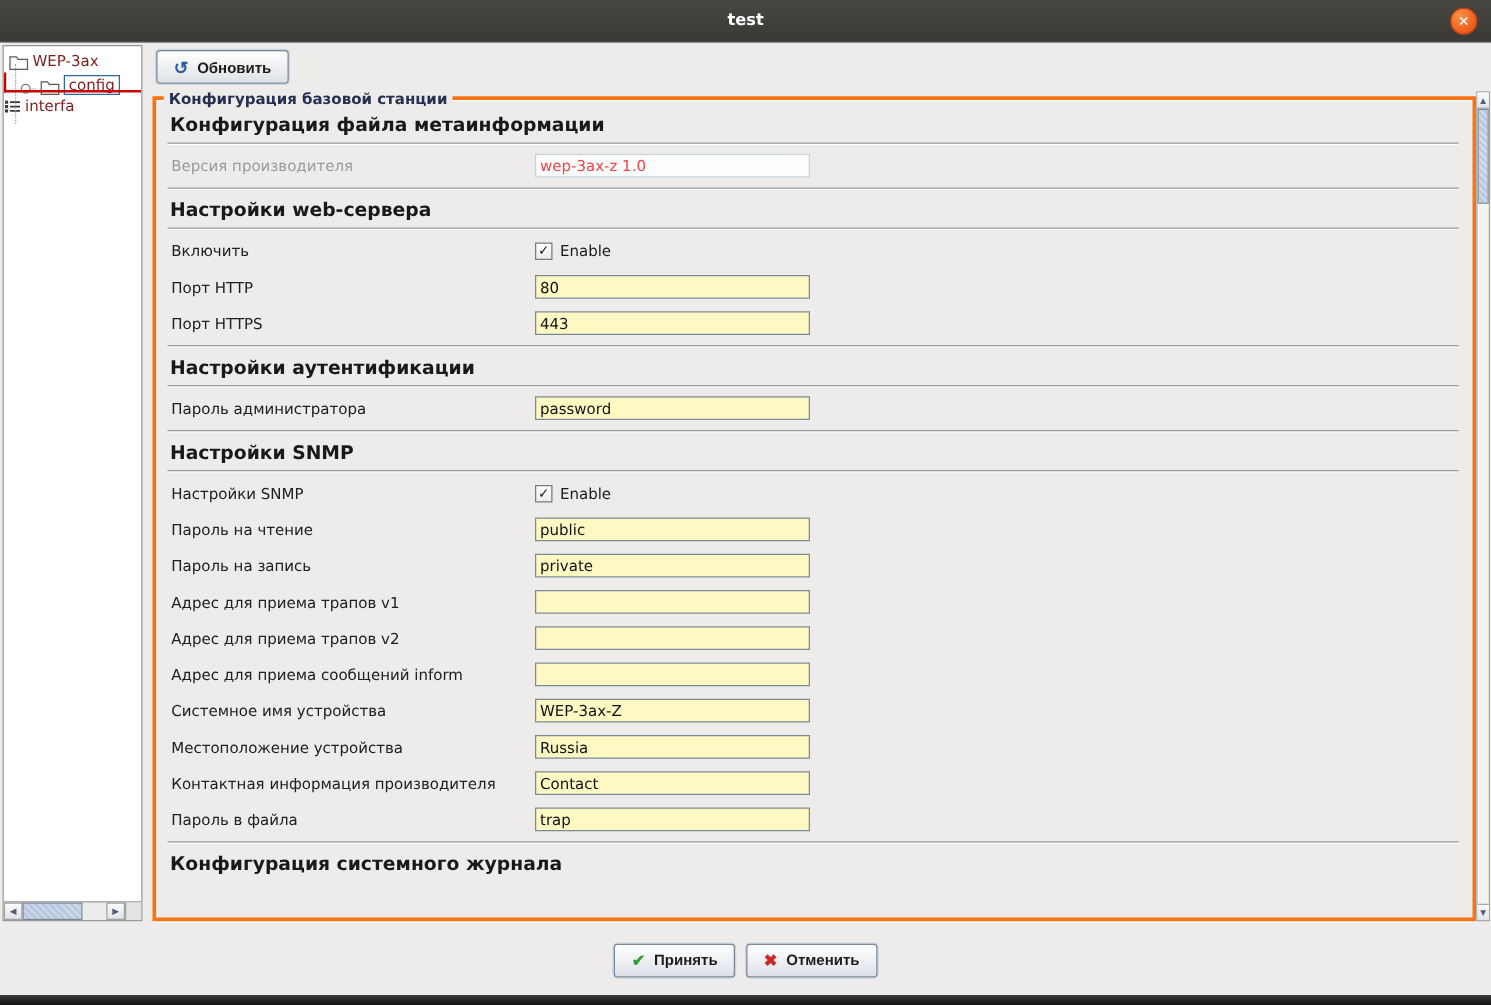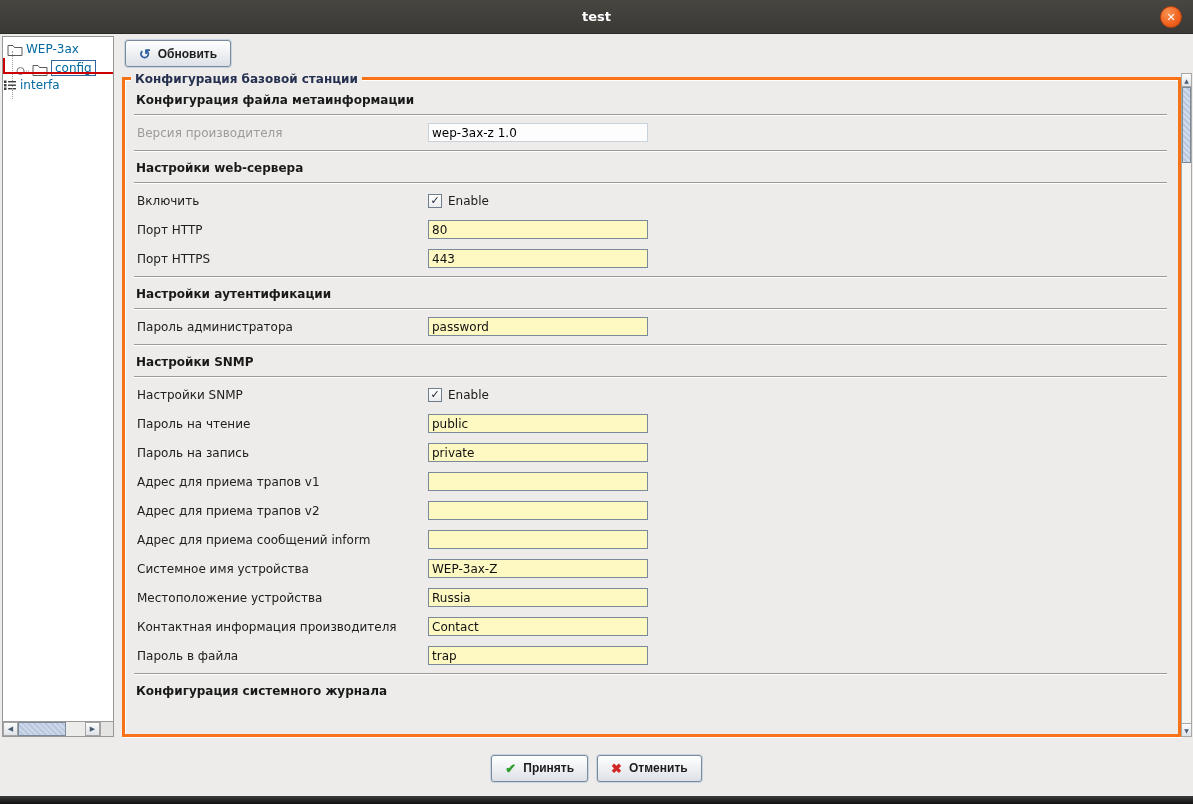--- a/index.html
+++ b/index.html
@@ -15,21 +15,21 @@
     display:flex;align-items:center;justify-content:center;border-bottom:1px solid #2a2a27;}
   .close-btn{position:absolute;right:11px;top:6px;width:22px;height:22px;border-radius:50%;
     background:radial-gradient(circle at 35% 30%, #f9914e, #ef611d 62%, #d44d10);
     border:1px solid #b8420f;color:#fff;display:flex;align-items:center;justify-content:center;
     font-size:11px;font-weight:bold;cursor:pointer;}
 
   
   .sidebar{position:absolute;left:2px;top:36px;width:112px;bottom:67px;background:#fff;
     border:1px solid #979797;overflow:hidden;}
   .tree{position:relative;padding-top:3px;}
-  .tree-row{height:18px;display:flex;align-items:center;white-space:nowrap;color:#0369a1;cursor:default;}
+  .tree-row{height:18px;display:flex;align-items:center;white-space:nowrap;color:#7f1d1d;cursor:default;}
   .tree-row.root{padding-left:4px;}
   .tree-row.lvl1{padding-left:13px;align-items:flex-end;}
   .tree-row.lvl2{}
   .tree-row svg{flex:0 0 auto;margin-right:3px;}
   .selected-node{border:1px solid #2f66a0;padding:0 3px;line-height:14px;background:#fff;}
   .connector-v{position:absolute;left:9px;top:14px;height:48px;border-left:1px dotted #9a9a9a;}
   .marker-h{position:absolute;left:0;top:35px;width:100%;height:2px;background:#cb0000;}
   .marker-v{position:absolute;left:0;top:21px;width:2px;height:16px;background:#cb0000;}
   .sidebar-hscroll{position:absolute;left:0;right:0;bottom:0;height:15px;background:#ececea;
     border-top:1px solid #9a9a9a;display:flex;align-items:stretch;}
@@ -50,28 +50,28 @@
   .icon-refresh{color:#2e5d9e;font-size:14px;font-weight:bold;line-height:1;}
   .icon-accept{color:#2f9e2f;font-size:13px;line-height:1;}
   .icon-cancel{color:#d22727;font-size:13px;line-height:1;}
 
   
   .groupbox{position:absolute;left:122px;top:77px;right:12px;bottom:67px;
     border:3px solid #f97316;box-shadow:inset 1px 1px 0 #ffffff,1px 1px 0 #ffffff;}
   .groupbox-label{position:absolute;top:-8px;left:6px;background:#edecea;padding:0 4px;
     font-size:12px;font-weight:bold;color:#253050;line-height:15px;}
   .form{position:absolute;inset:1px;overflow:hidden;padding:2px 10px 0 8px;}
-  .section-title{font-size:12px;line-height:18px;font-weight:bold;color:#191919;margin:8px 0 5px 2px;}
+  .section-title{font-size:15px;line-height:18px;font-weight:bold;color:#191919;margin:8px 0 5px 2px;}
   .rule{height:1px;margin:3px 0;background:#9a9a9a;box-shadow:0 1px 0 rgba(255,255,255,.95);}
   .frow{display:flex;align-items:center;height:29px;}
   .flabel{width:294px;padding-left:3px;color:#202020;}
   .flabel.dim{color:#9b9b9b;}
   .tfield{width:220px;height:19px;border:1px solid #7a8a99;background:#fef9c3;color:#111;
     font-family:inherit;font-size:12px;padding:0 3px;}
-  .tfield:disabled{border-color:#c7d2dc;color:#000000;background:#fdfdfd;}
+  .tfield:disabled{border-color:#c7d2dc;color:#ef4444;background:#fdfdfd;}
   .cb{width:14px;height:14px;border:1px solid #6f7f8d;background:linear-gradient(#ffffff,#ececec);
     display:inline-flex;align-items:center;justify-content:center;margin-right:6px;cursor:pointer;}
   .cb-mark{font-size:11px;font-weight:bold;color:#16202c;line-height:1;}
 
   
   .vscroll{position:absolute;right:1px;top:73px;width:11px;bottom:67px;background:#f3f3f1;
     border:1px solid #a8a8a8;}
   .vs-btn{height:13px;display:flex;align-items:center;justify-content:center;font-size:6px;color:#4c5d74;
     background:linear-gradient(#fbfbfb,#dfe3e8);}
   .vs-btn.top{border-bottom:1px solid #a8a8a8;}

